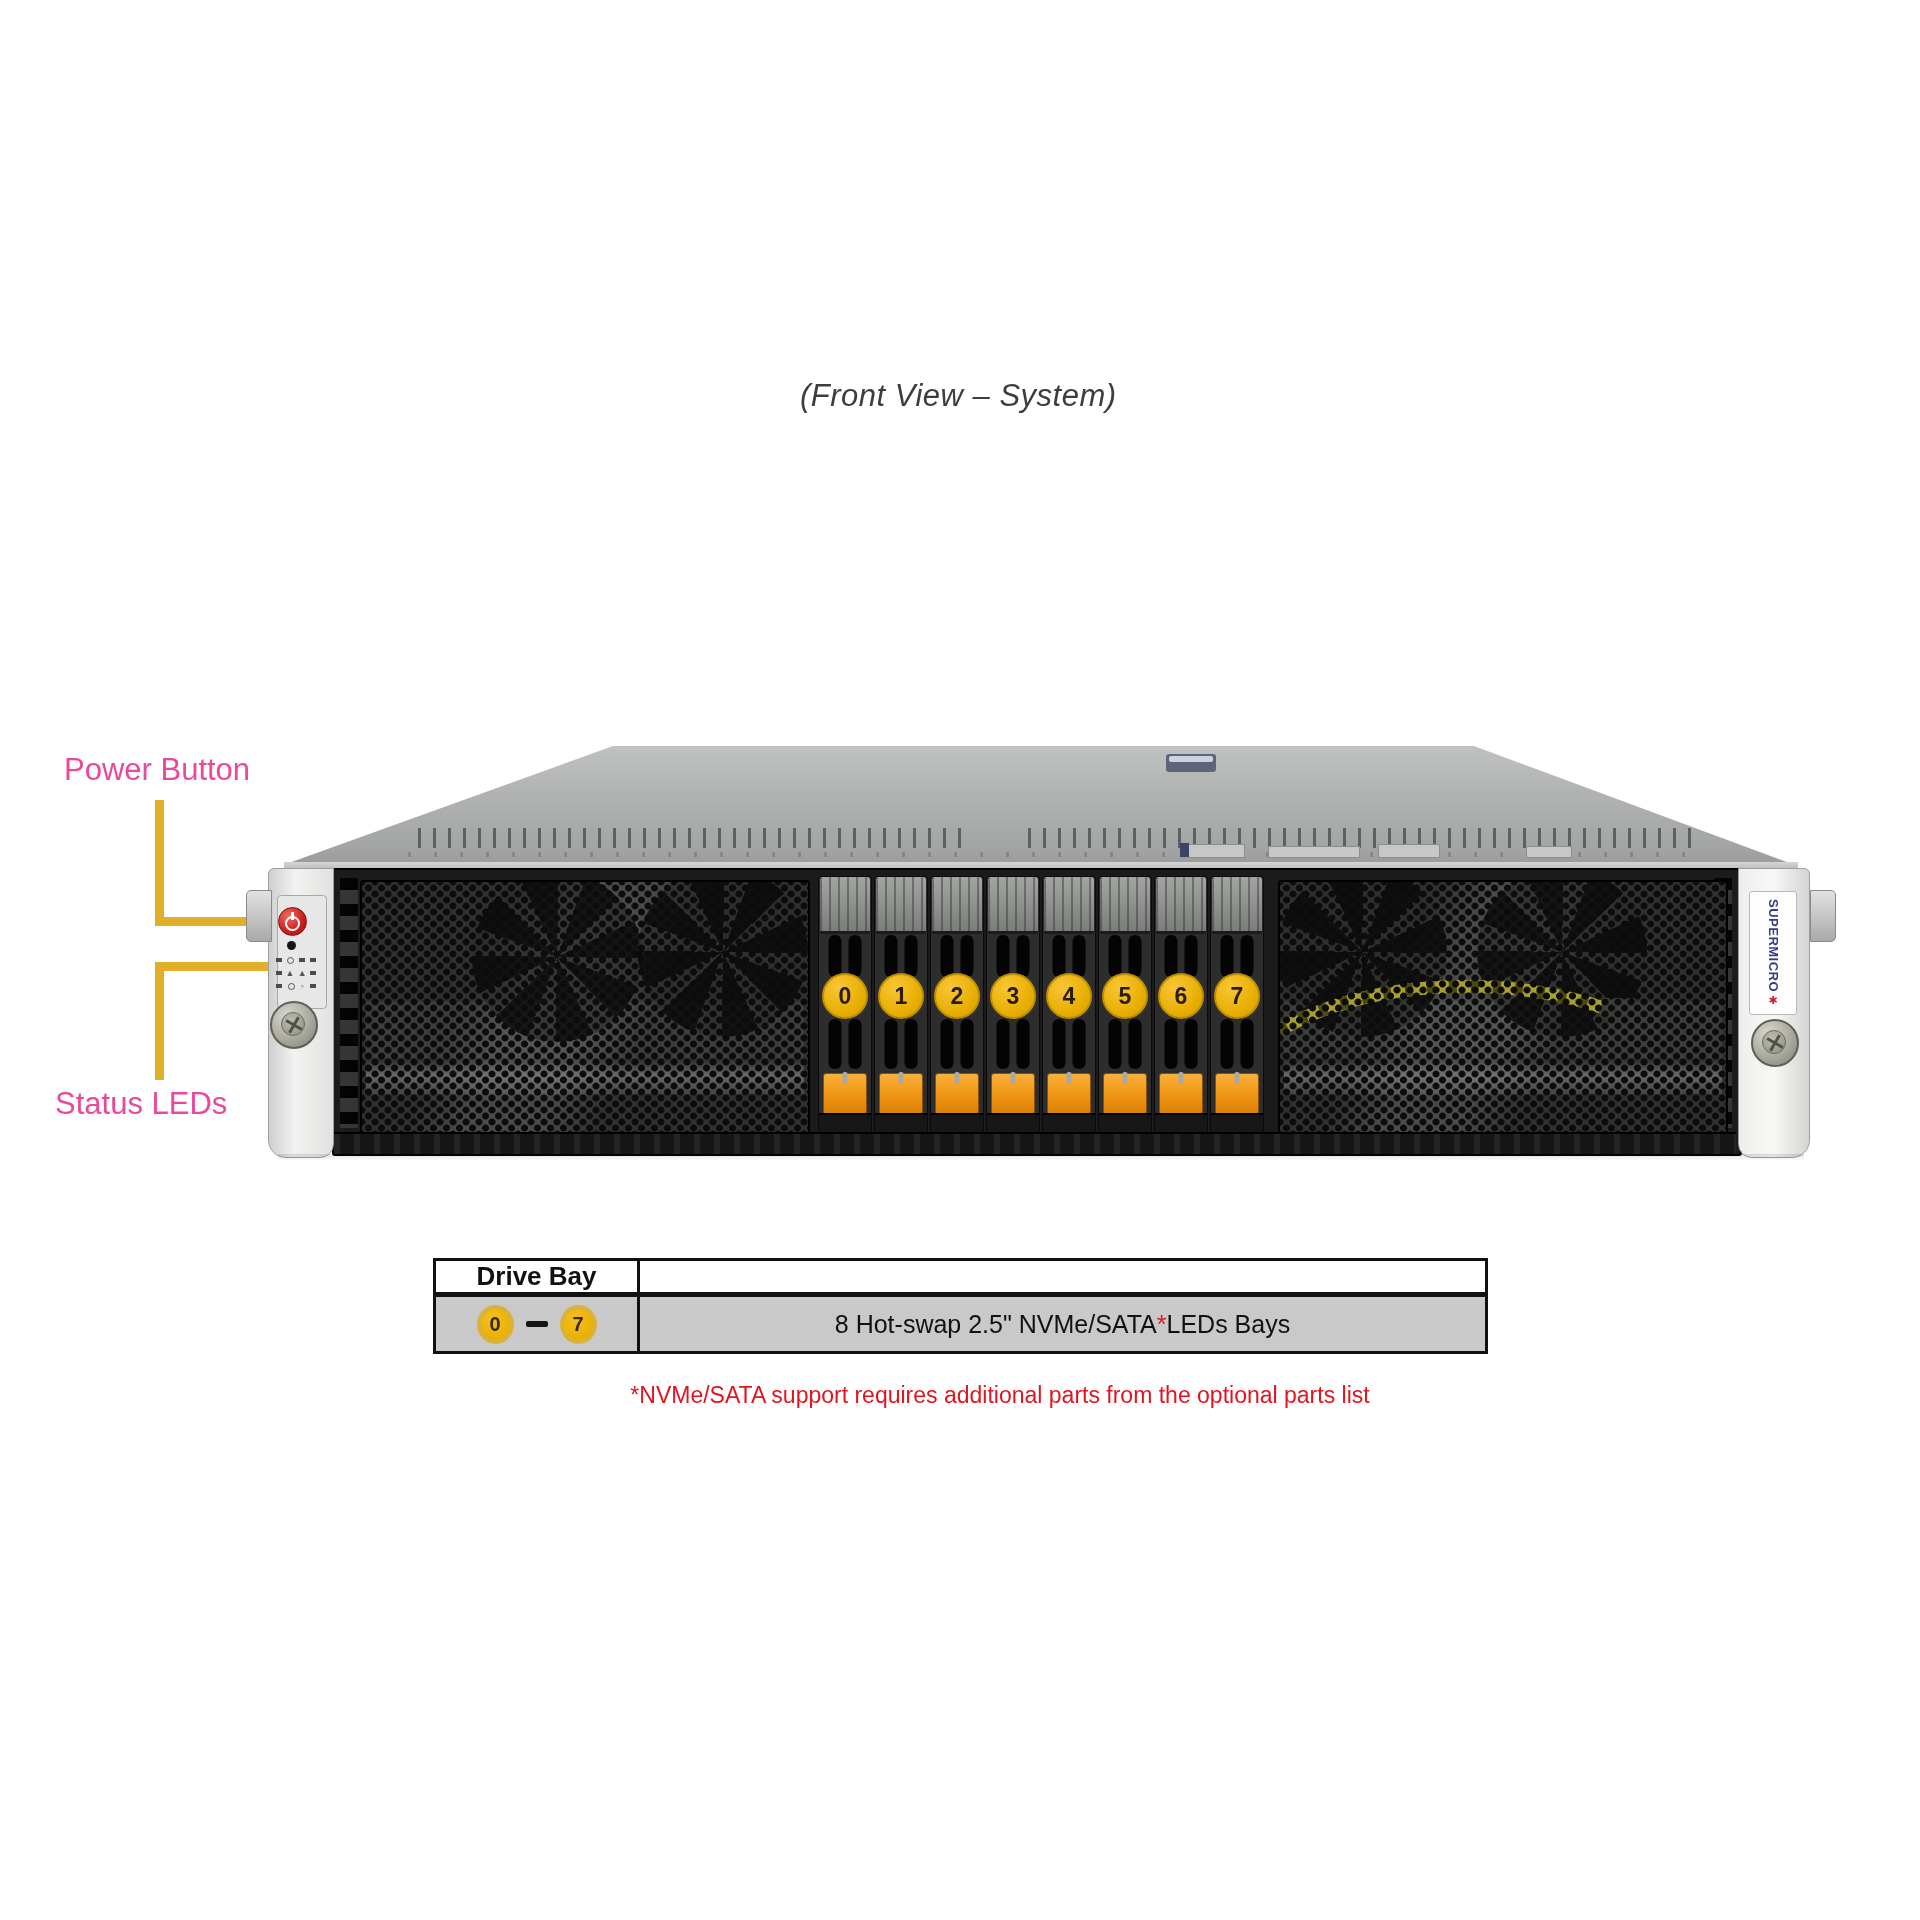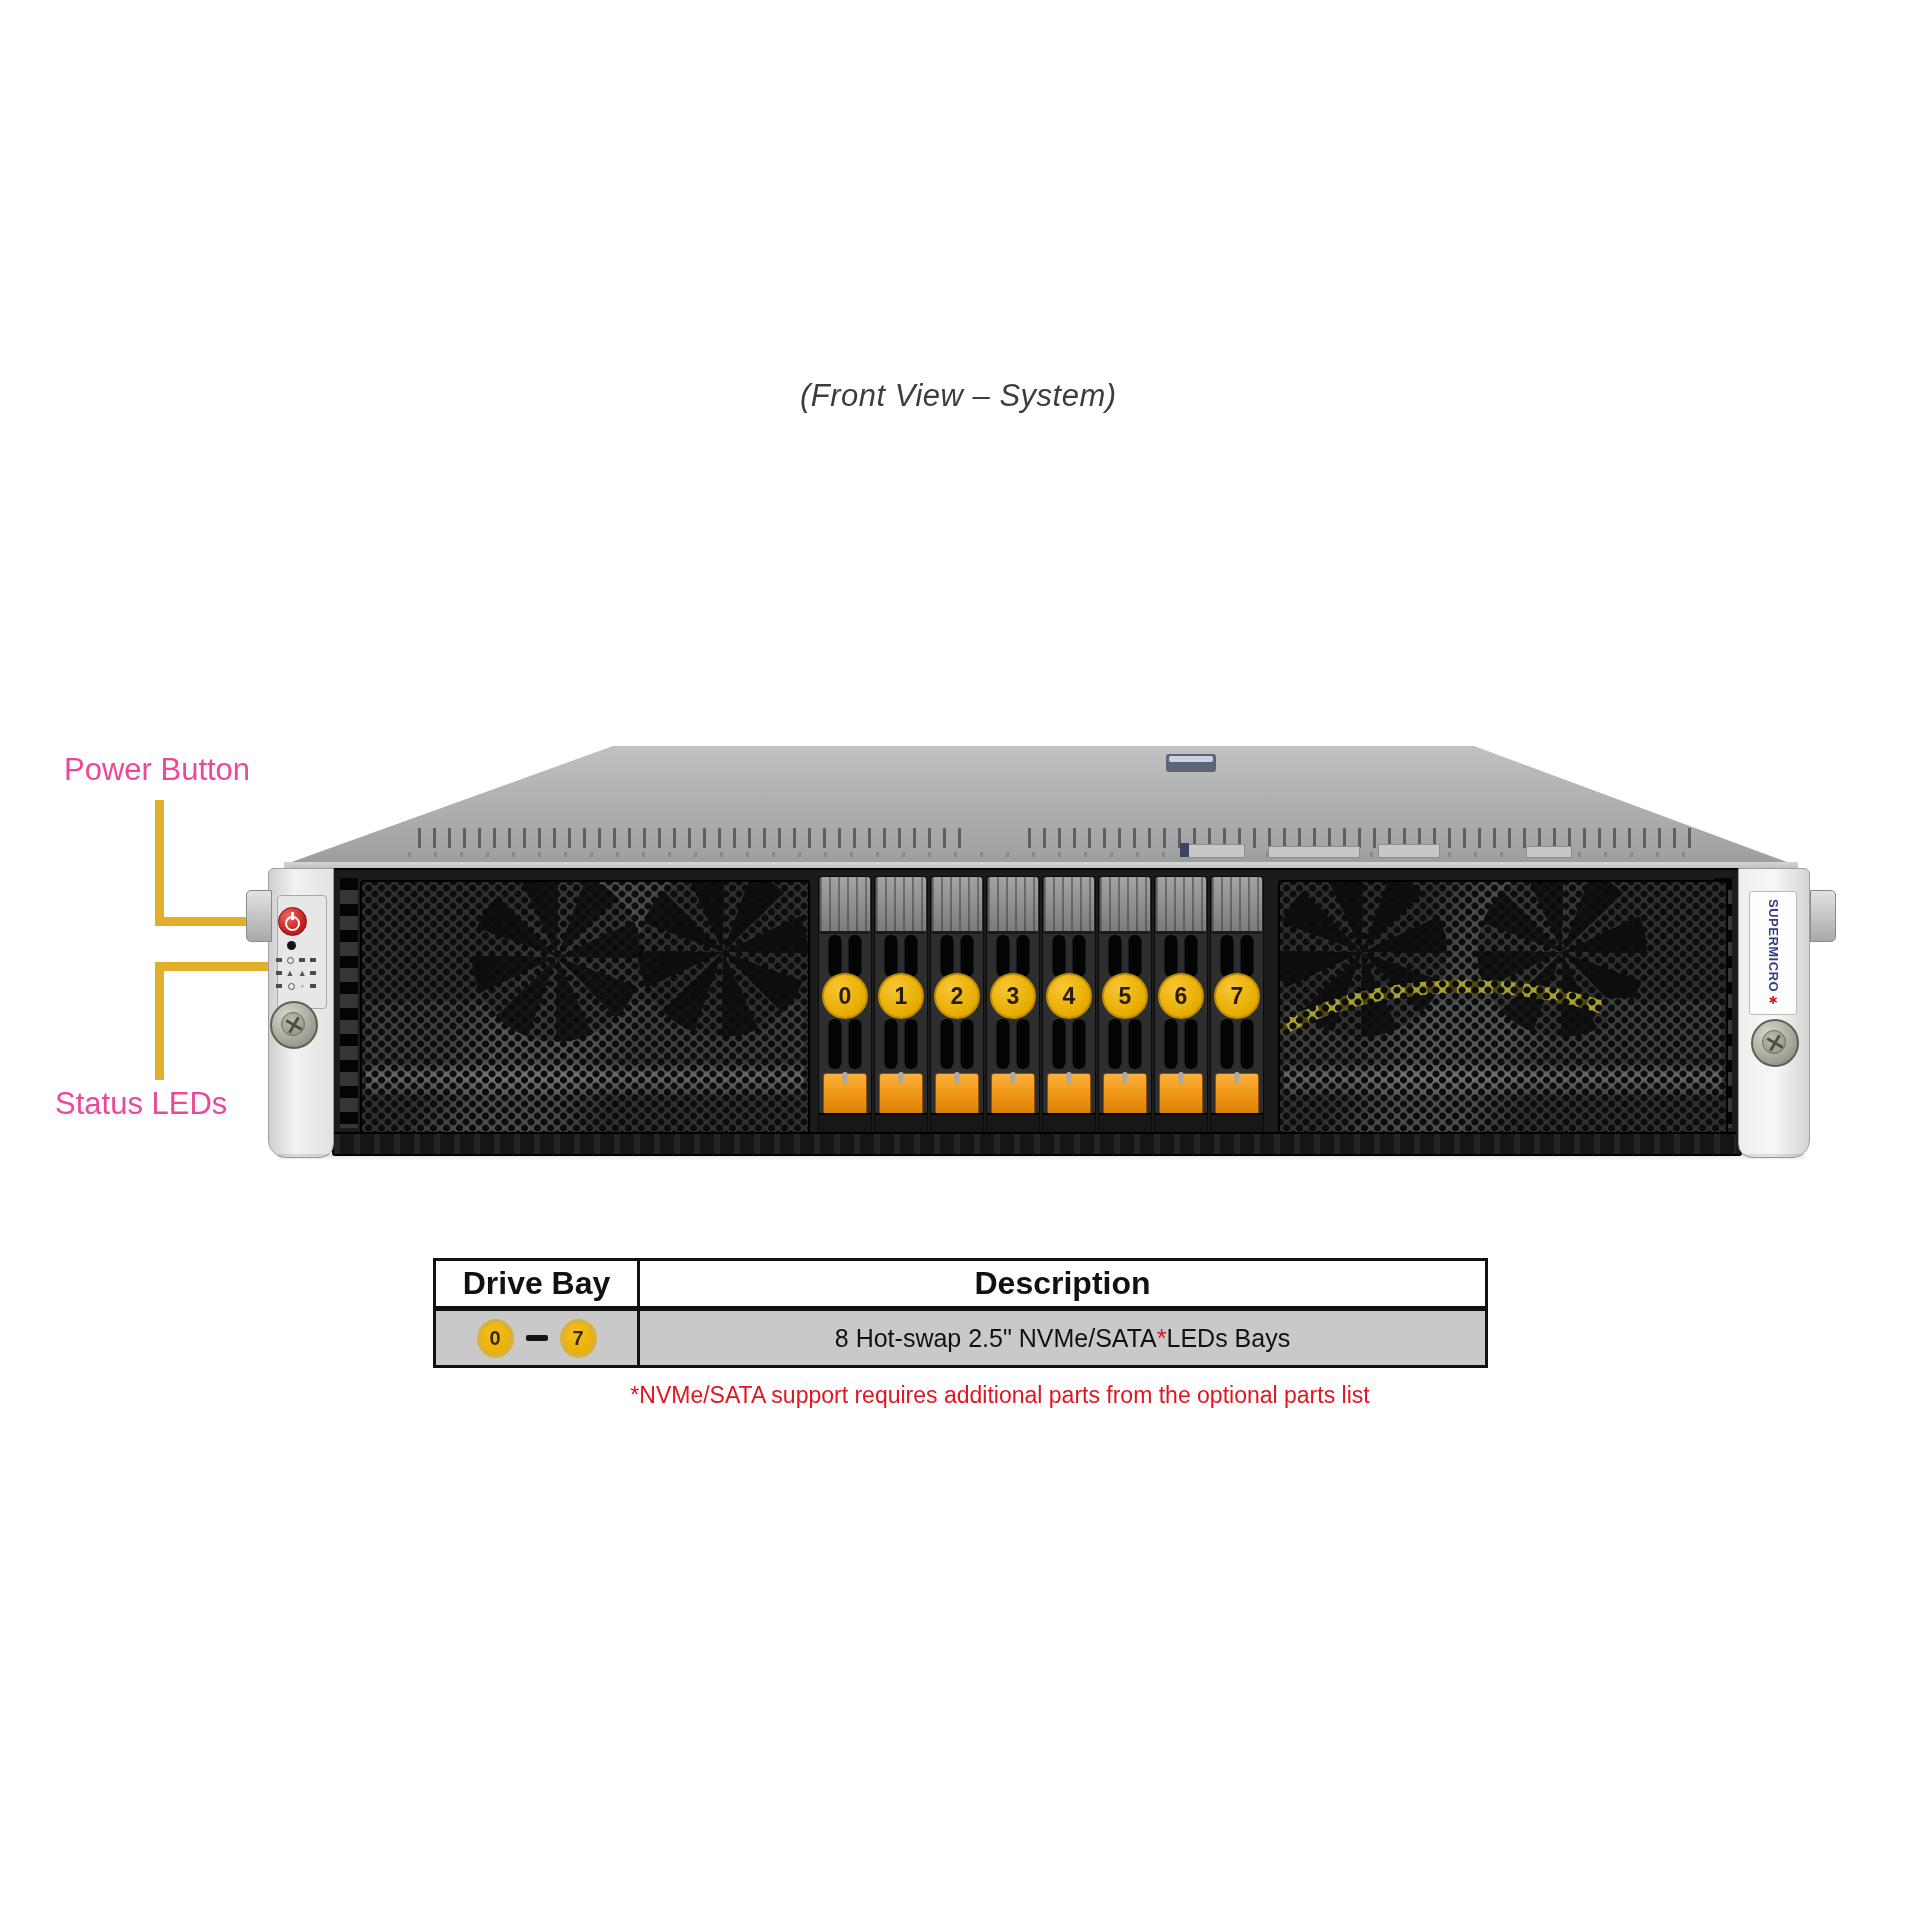--- a/index.html
+++ b/index.html
@@ -94,21 +94,21 @@
     display:flex;flex-direction:column;align-items:center;justify-content:center;}
   .brand-text{writing-mode:vertical-rl;font-size:13px;font-weight:bold;color:#333e83;letter-spacing:.5px;}
   .brand-logo{color:#cc2233;font-size:11px;margin-top:2px;}
   .tab{top:150px;width:24px;height:50px;background:linear-gradient(180deg,#e2e2e2,#a9a9a9);border:1px solid #8a8a8a;}
   .tab-l{left:-22px;border-radius:5px 0 0 5px;} .tab-r{left:1542px;border-radius:0 5px 5px 0;}
   .shadow{left:10px;top:414px;width:1526px;height:7px;background:linear-gradient(180deg,rgba(0,0,0,.12),rgba(0,0,0,0));}
 
   
   .spec-table{left:433px;top:1258px;width:1049px;border:3px solid #111;}
   .thead{display:flex;background:#fff;}
-  .th{height:45px;display:flex;align-items:center;justify-content:center;font-weight:bold;font-size:32px;color:#111;}
+  .th{height:31px;display:flex;align-items:center;justify-content:center;font-weight:bold;font-size:26px;color:#111;}
   .th-bay{width:201px;border-right:3px solid #111;}
   .th-desc{flex:1;}
   .tr-data{display:flex;border-top:5px solid #111;background:#c9c9c9;height:54px;}
   .td-bay{width:201px;border-right:3px solid #111;display:flex;align-items:center;justify-content:center;gap:12px;}
   .td-desc{flex:1;display:flex;align-items:center;justify-content:center;font-size:25px;color:#111;}
   .tbadge{width:37px;height:39px;border-radius:50%;background:radial-gradient(circle at 40% 35%,#f6c020,#eab006 70%);
     border:4px solid #d9b23c;color:#3a2800;font-weight:bold;font-size:20px;display:flex;align-items:center;justify-content:center;box-sizing:border-box;}
   .tdash{width:22px;height:6px;background:#151515;border-radius:2px;}
   .red{color:#e11520;}
   .footnote{left:560px;top:1382px;width:880px;text-align:center;font-size:23px;color:#e11520;}
@@ -269,21 +269,20 @@
   </div>
 
   <div class="abs tab tab-l"></div>
   <div class="abs tab tab-r"></div>
   <div class="abs shadow"></div>
 </div>
 
 <div class="abs spec-table">
   <div class="thead">
     <div class="th th-bay">Drive Bay</div>
-    <div class="th th-desc">Description</div>
   </div>
   <div class="tr-data">
     <div class="td-bay">
       <span class="tbadge">0</span>
       <span class="tdash"></span>
       <span class="tbadge">7</span>
     </div>
     <div class="td-desc">
       <span>8 Hot-swap 2.5" NVMe/SATA</span>
         <span class="red">*</span>

